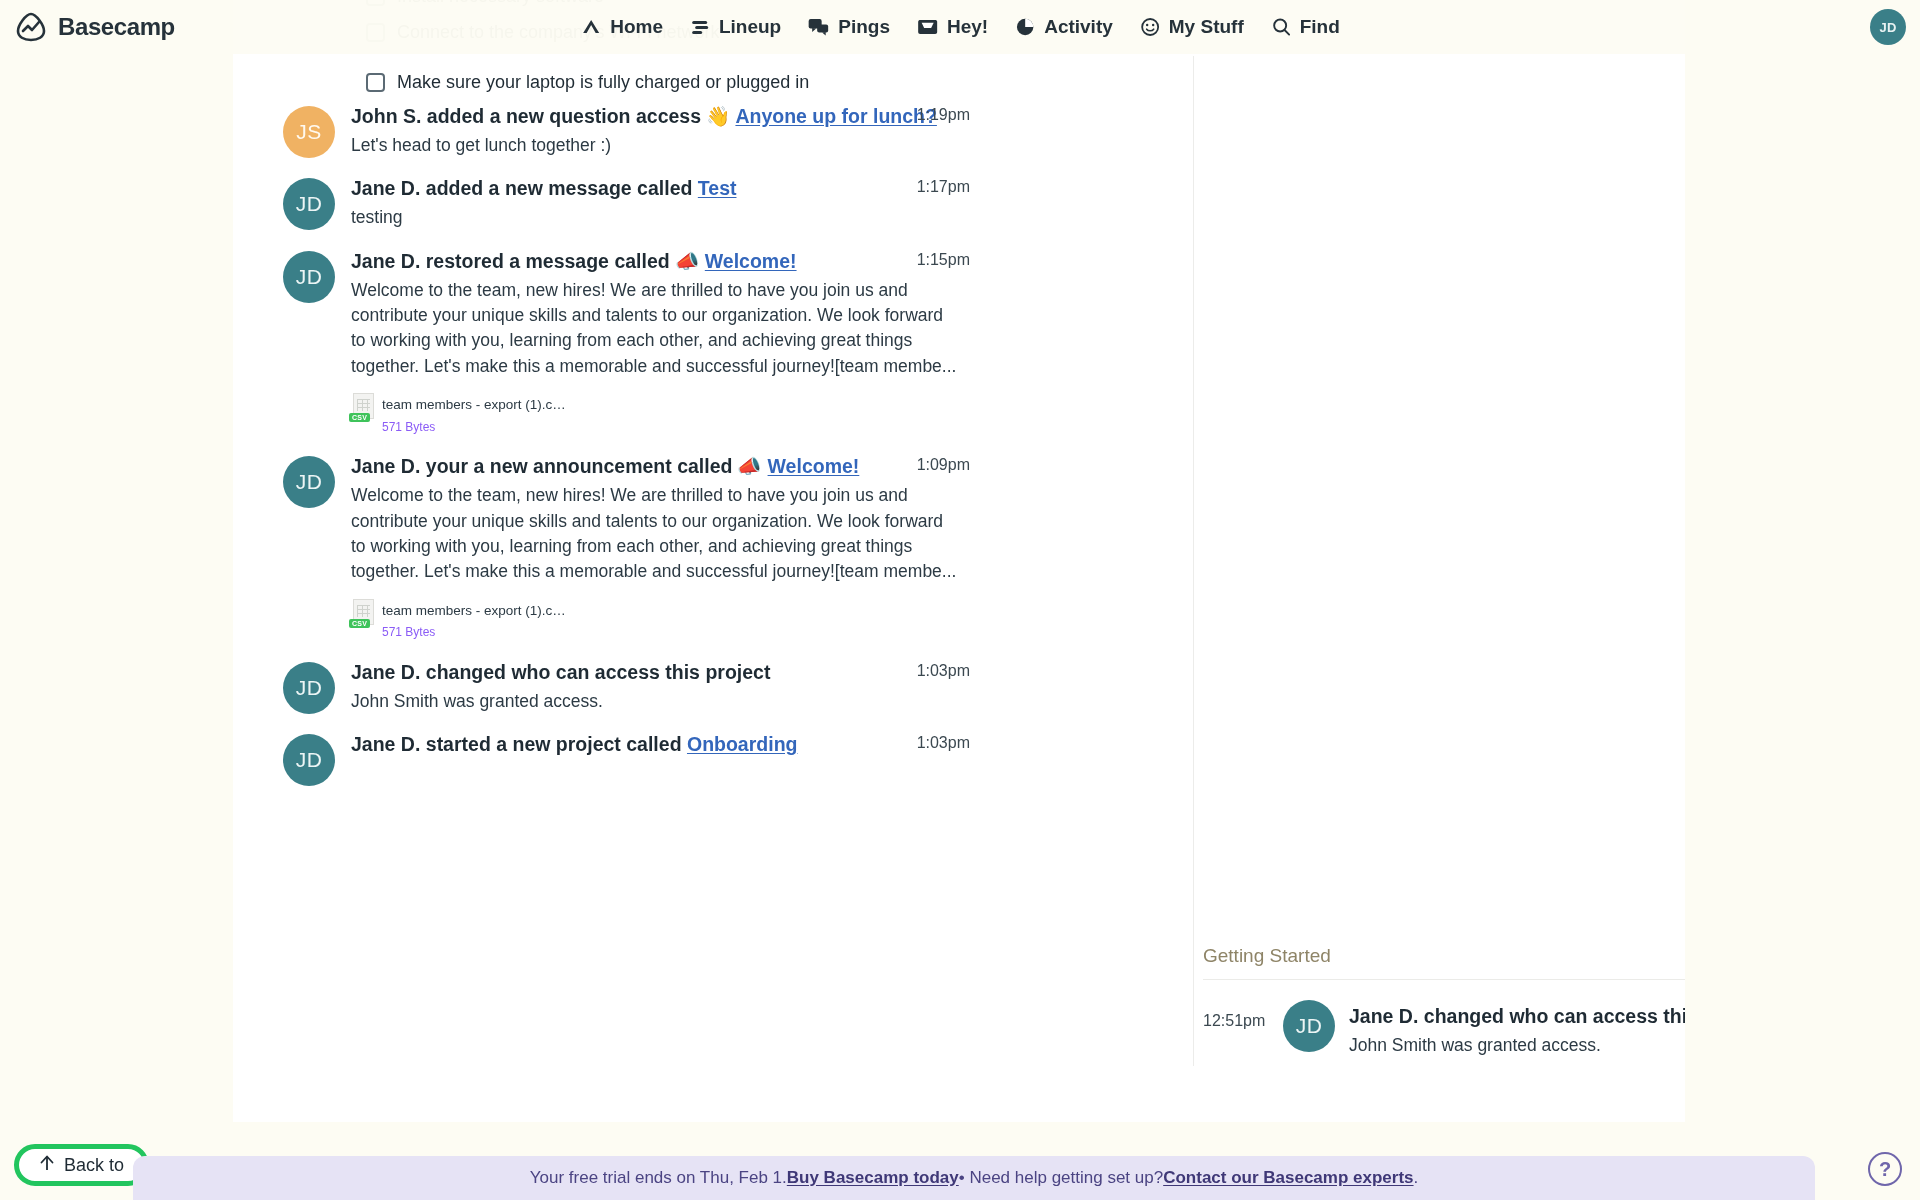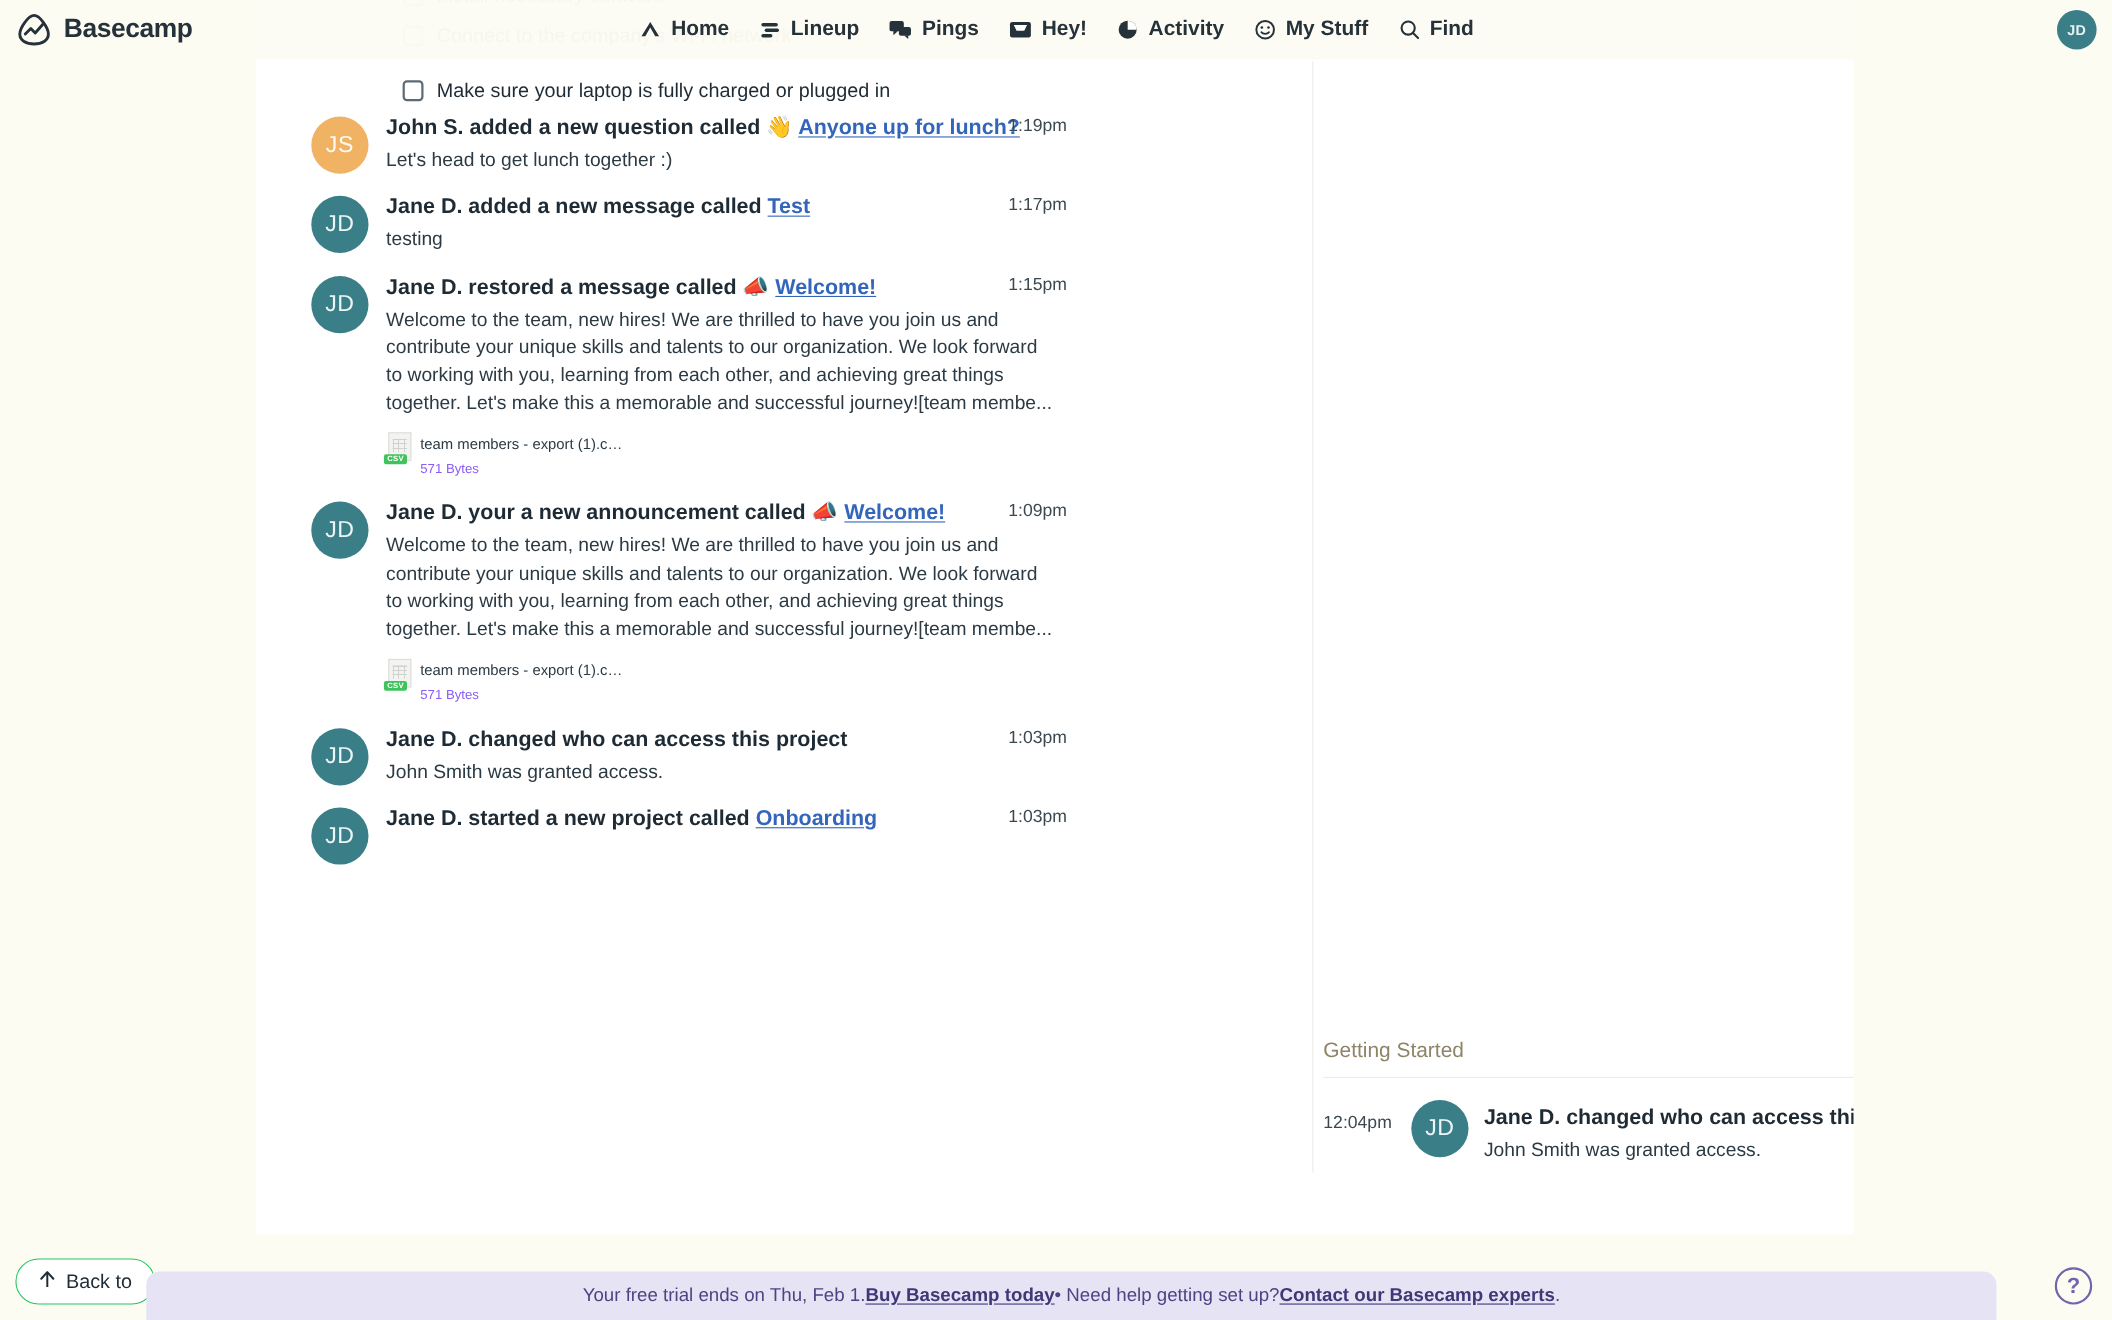--- a/index.html
+++ b/index.html
@@ -272,21 +272,21 @@
   
   .backto {
     position: absolute;
     left: 14px;
     bottom: 14px;
     height: 42px;
     display: flex;
     align-items: center;
     gap: 9px;
     padding: 0 20px;
-    border: 1px solid #22c55e;
+    border: 5px solid #22c55e;
     border-radius: 21px;
     background: #ffffff;
     font-size: 18px;
     color: #1f2b34;
     white-space: nowrap;
     z-index: 60;
     cursor: pointer;
   }
   .trial-banner {
     position: absolute;
@@ -441,21 +441,21 @@
     <span>Make sure your laptop is fully charged or plugged in</span>
   </div>
 
   <div class="divider-v"></div>
 
   <div class="feed">
 
     <div class="entry">
       <div class="avatar orange">JS</div>
       <div class="entry-body">
-        <div class="entry-title"><span>John S. added a new question called </span><span>👋</span>
+        <div class="entry-title"><span>John S. added a new question access </span><span>👋</span>
           <a href="#">Anyone up for lunch?</a></div>
         <div class="entry-sub">Let's head to get lunch together :)</div>
       </div>
       <div class="entry-time">1:19pm</div>
     </div>
 
     <div class="entry">
       <div class="avatar">JD</div>
       <div class="entry-body">
         <div class="entry-title"><span>Jane D. added a new message called </span><a href="#">Test</a></div>
@@ -520,21 +520,21 @@
       </div>
       <div class="entry-time">1:03pm</div>
     </div>
 
   </div>
 
   <div class="right-col">
     <div class="right-heading">Getting Started</div>
     <div class="right-rule"></div>
     <div class="right-entry">
-      <div class="right-time">12:04pm</div>
+      <div class="right-time">12:51pm</div>
       <div class="avatar">JD</div>
       <div class="entry-body">
         <div class="entry-title">Jane D. changed who can access this project</div>
         <div class="entry-sub">John Smith was granted access.</div>
       </div>
     </div>
   </div>
 
 </div>
 

